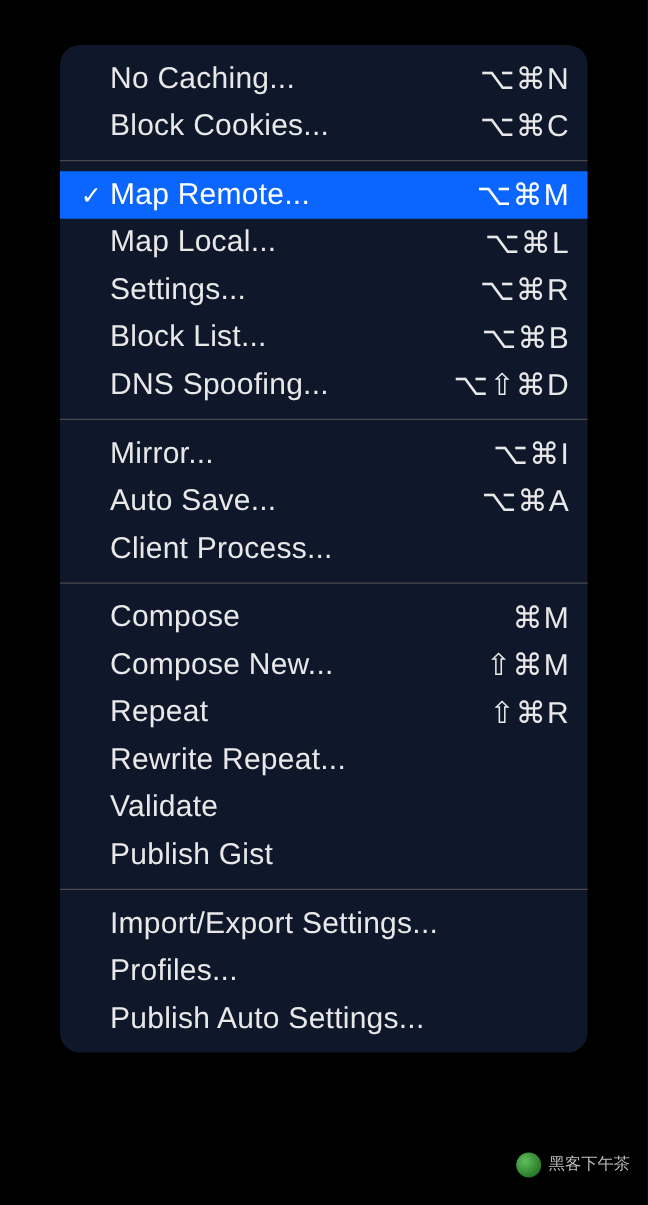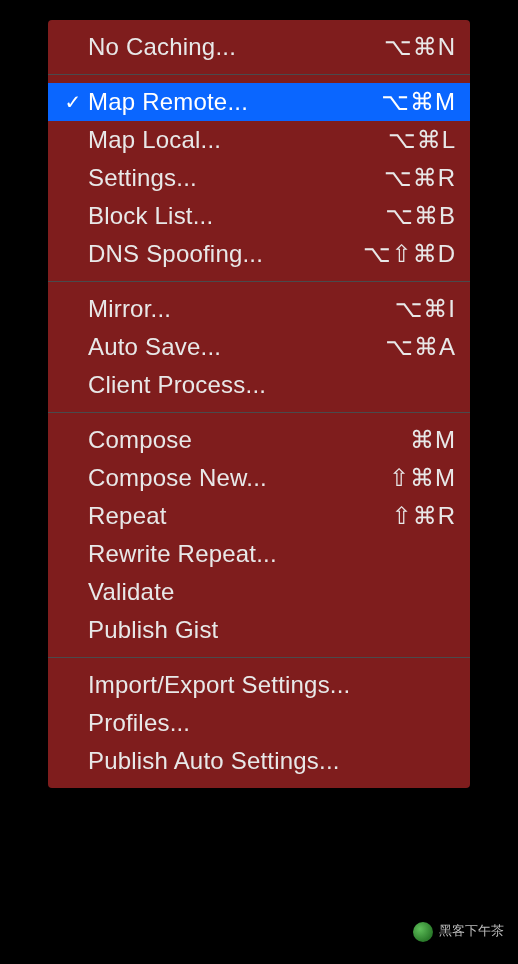--- a/index.html
+++ b/index.html
@@ -8,25 +8,25 @@
       height: 964px;
       background: #000;
       font-family: -apple-system, "Helvetica Neue", Arial, sans-serif;
       font-size: 24px;
       color: #e8e8e8;
       overflow: hidden;
       position: relative;
     }
     .menu {
       position: absolute;
-      top: 20px;
+      top: 36px;
       left: 48px;
       width: 422px;
-      background: #7f1d1d;
-      border-radius: 4px;
+      background: #0f172a;
+      border-radius: 16px;
       padding: 8px 0;
       box-shadow: 0 10px 40px rgba(0,0,0,0.5);
     }
     .menu-item {
       display: flex;
       align-items: center;
       height: 38px;
       padding: 0 14px 0 12px;
       cursor: default;
     }
@@ -75,20 +75,25 @@
     }
   </style>
 </head>
 <body>
 
 <div class="menu" id="menu-root">
     <div class="menu-item">
       <span class="check"></span>
       <span class="label">No Caching...</span>
       <span class="shortcut">⌥⌘N</span>
+    </div>
+    <div class="menu-item">
+      <span class="check"></span>
+      <span class="label">Block Cookies...</span>
+      <span class="shortcut">⌥⌘C</span>
     </div>
     <div class="separator"></div>
     <div class="menu-item selected">
       <span class="check">✓</span>
       <span class="label">Map Remote...</span>
       <span class="shortcut">⌥⌘M</span>
     </div>
     <div class="menu-item">
       <span class="check"></span>
       <span class="label">Map Local...</span>

